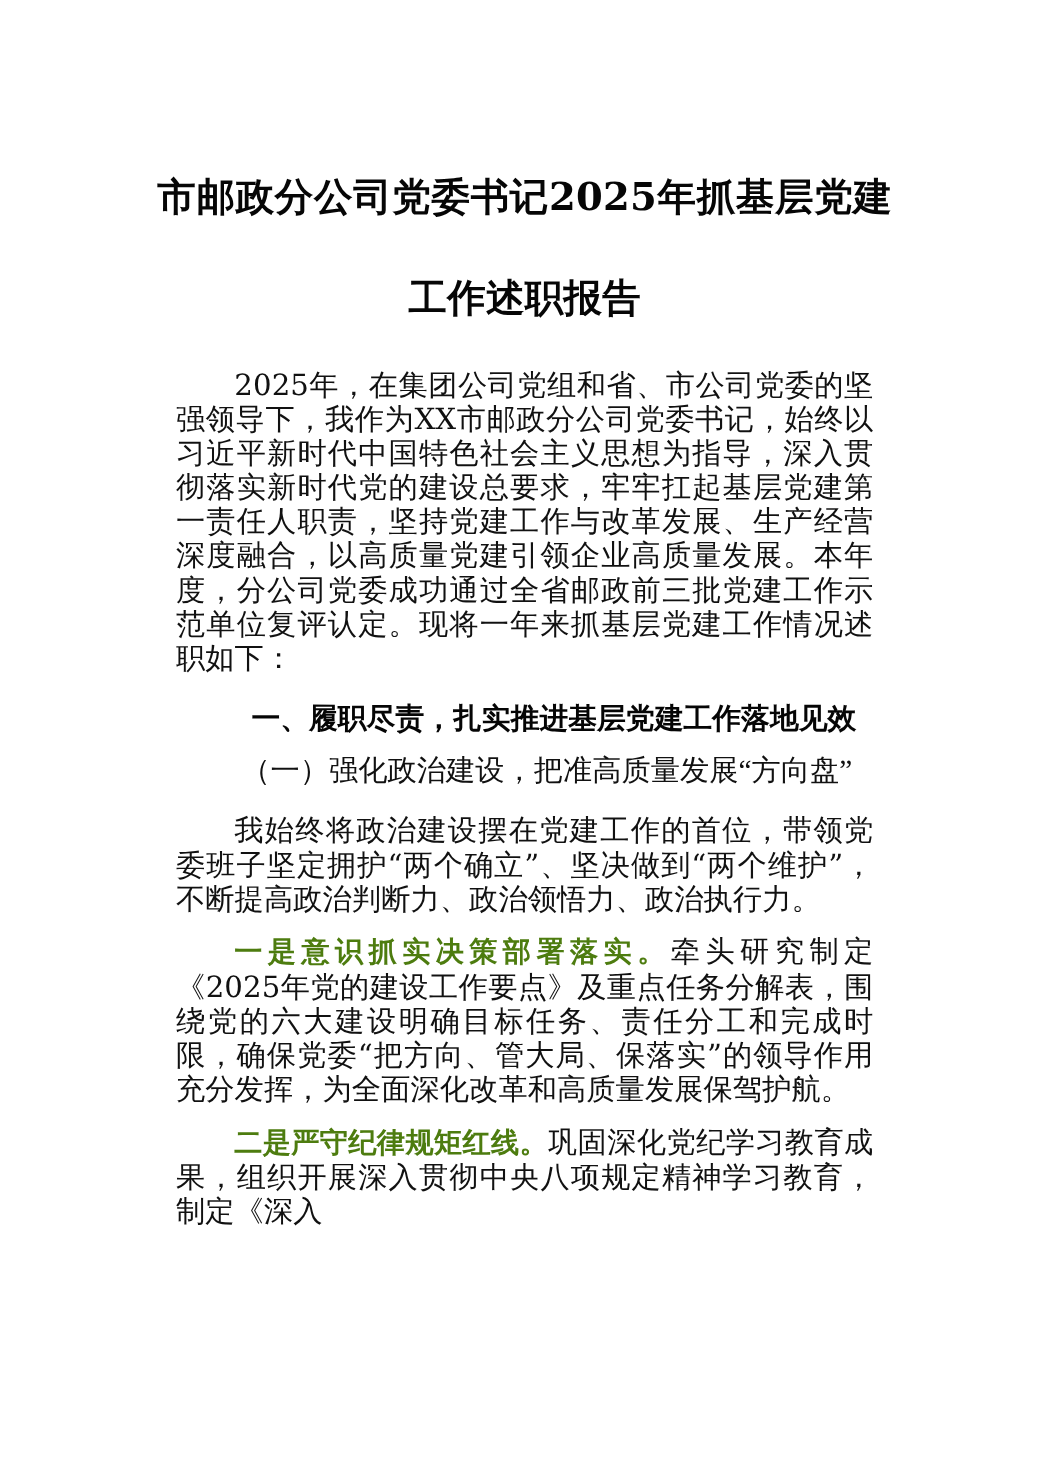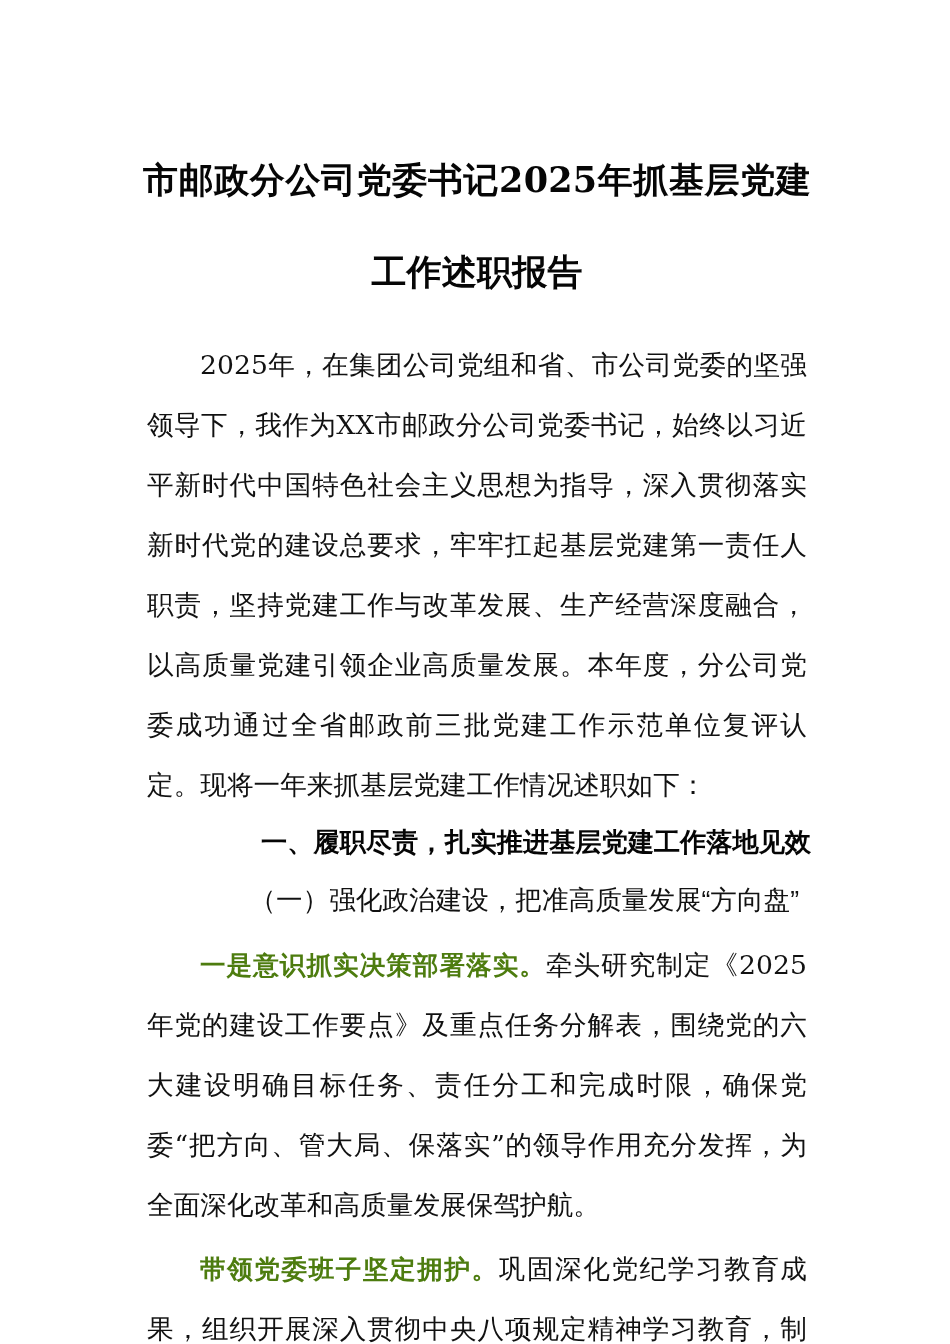--- a/index.html
+++ b/index.html
@@ -55,51 +55,51 @@
     text-align: center;
     margin-top: 37px;
   }
 
   
   .body-wrap {
     margin-top: 36px;
   }
 
   p.para {
-    margin: 4px;
+    margin: 17px;
     font-family: "DejaVu Serif", "Liberation Serif", serif;
     font-size: 26.6px;
-    line-height: 60px;
+    line-height: 31px;
     text-align: justify;
     text-justify: inter-ideograph;
     text-indent: 53px;
     color: #111111;
     letter-spacing: 0.05px;
   }
 
   
   p.heading-1 {
     margin: 0;
     font-family: "DejaVu Sans", "Liberation Sans", sans-serif;
     font-weight: bold;
     font-size: 26.2px;
     line-height: 46.2px;
     text-indent: 53px;
-    text-align: right;
+    text-align: center;
     color: #050505;
   }
 
   
   p.heading-2 {
-    margin: 12px;
-    font-family: Liberation Sans, sans-serif;
+    margin: 0;
+    font-family: Liberation Serif, serif;
     font-size: 26.6px;
     line-height: 46.2px;
     text-indent: 40px;
-    text-align: right;
+    text-align: center;
     color: #111111;
   }
 
   
   .lead {
     font-family: "DejaVu Sans", "Liberation Sans", sans-serif;
     font-weight: bold;
     font-size: 25.6px;
     color: #4d7c0f;
   }
@@ -116,20 +116,21 @@
     </h1>
 
     <div class="body-wrap">
 
       <p class="para">2025年，在集团公司党组和省、市公司党委的坚强领导下，我作为XX市邮政分公司党委书记，始终以习近平新时代中国特色社会主义思想为指导，深入贯彻落实新时代党的建设总要求，牢牢扛起基层党建第一责任人职责，坚持党建工作与改革发展、生产经营深度融合，以高质量党建引领企业高质量发展。本年度，分公司党委成功通过全省邮政前三批党建工作示范单位复评认定。现将一年来抓基层党建工作情况述职如下：</p>
 
       <p class="heading-1">一、履职尽责，扎实推进基层党建工作落地见效</p>
 
       <p class="heading-2">（一）强化政治建设，把准高质量发展“方向盘”</p>
 
+      <p class="para">我始终将政治建设摆在党建工作的首位，带领党委班子坚定拥护“两个确立”、坚决做到“两个维护”，不断提高政治判断力、政治领悟力、政治执行力。</p>
 
       <p class="para"><span class="lead">一是意识抓实决策部署落实。</span><span>牵头研究制定《2025年党的建设工作要点》及重点任务分解表，围绕党的六大建设明确目标任务、责任分工和完成时限，确保党委“把方向、管大局、保落实”的领导作用充分发挥，为全面深化改革和高质量发展保驾护航。</span></p>
 
-      <p class="para"><span class="lead">带领党委班子坚定拥护。</span><span>巩固深化党纪学习教育成果，组织开展深入贯彻中央八项规定精神学习教育，制定《深入</span></p>
+      <p class="para"><span class="lead">二是严守纪律规矩红线。</span><span>巩固深化党纪学习教育成果，组织开展深入贯彻中央八项规定精神学习教育，制定《深入</span></p>
 
     </div>
   </div>
 </div>
 
 </body></html>

